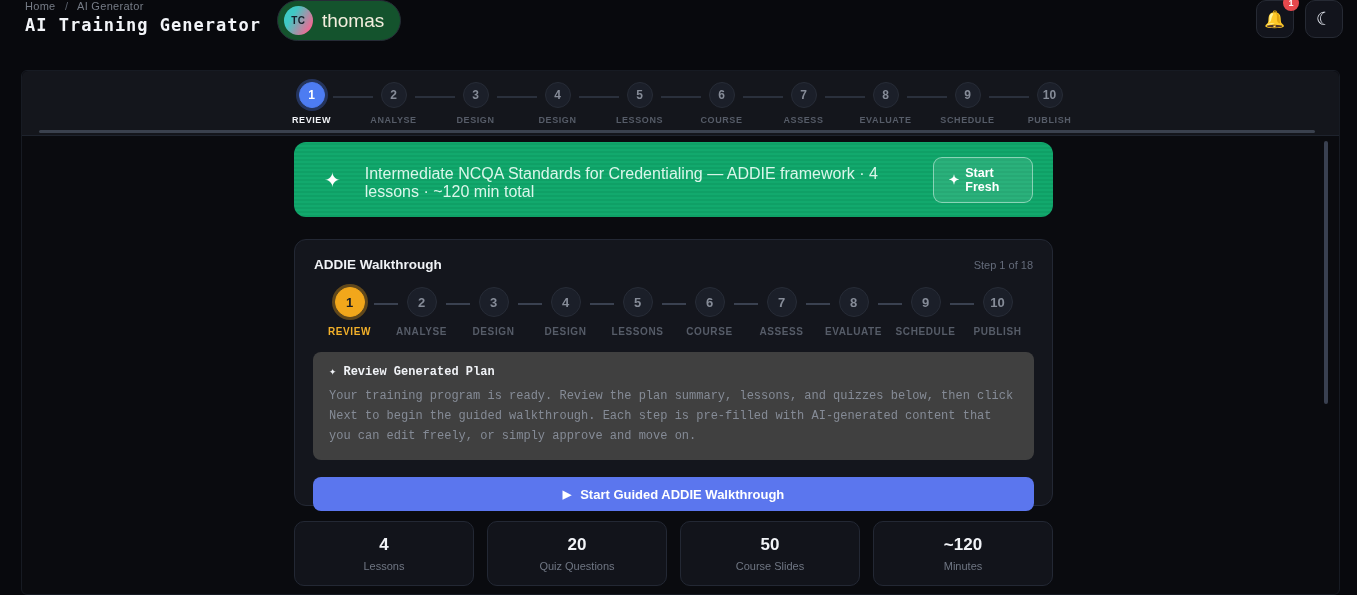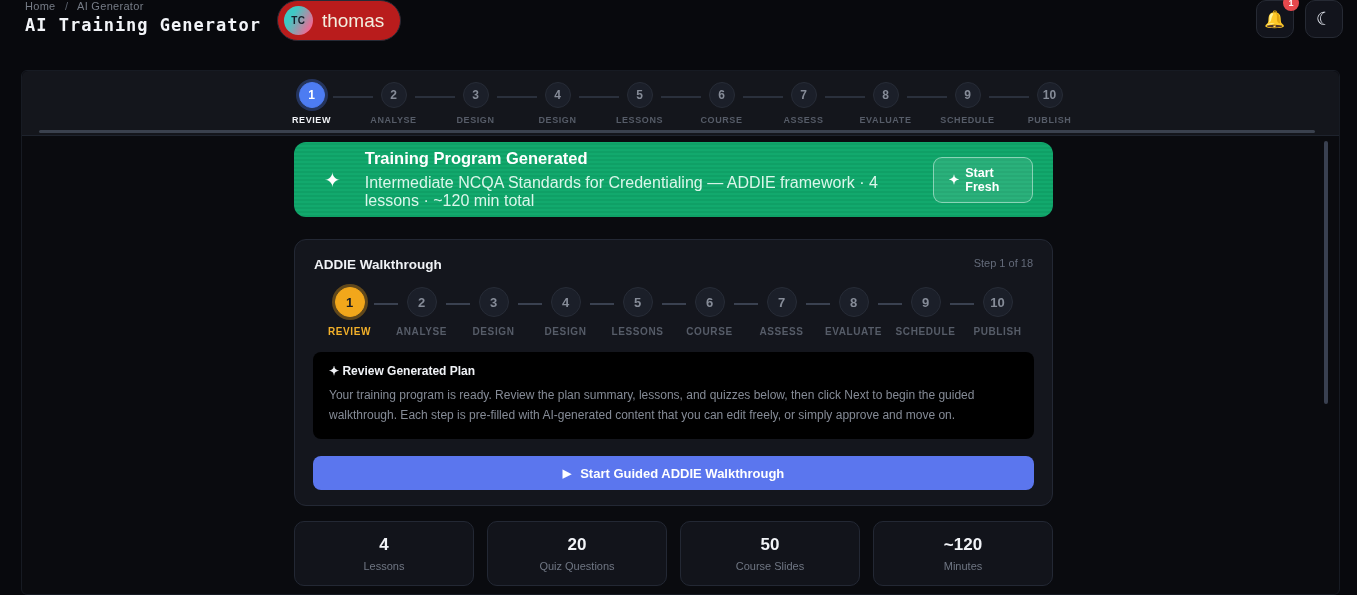--- a/index.html
+++ b/index.html
@@ -6,21 +6,21 @@
   html,body { width:1357px; height:595px; background:#08090d; overflow:hidden;
     font-family:"Liberation Sans", sans-serif; }
 
   
   .header { height:62px; display:flex; align-items:flex-start; padding:0 14px 0 25px; }
   .crumbs { font-size:11px; color:#767c87; letter-spacing:.3px; }
   .crumbs .sep { margin:0 6px; color:#5a606b; }
   .app-title { margin-top:3px; font-family:"DejaVu Sans Mono", monospace;
     font-weight:bold; font-size:17px; color:#f2f4f8; letter-spacing:1px; }
   .user-pill { margin-left:16px; display:flex; align-items:center; gap:9px;
-    background:#b91c1c; border:1px solid #262b36; border-radius:999px;
+    background:#14532d; border:1px solid #262b36; border-radius:999px;
     padding:5px 16px 5px 6px; }
   .avatar { width:29px; height:29px; border-radius:50%;
     background:linear-gradient(120deg,#3fc9c4 30%,#ef6a94 85%);
     display:flex; align-items:center; justify-content:center;
     color:#15202b; font-size:10px; font-weight:bold; letter-spacing:.5px; }
   .user-name { color:#f3eede; font-size:19px; }
   .header-right { margin-left:auto; display:flex; gap:11px; }
   .icon-btn { position:relative; width:38px; height:38px; border-radius:10px;
     background:#12141c; border:1px solid #262a34; display:flex;
     align-items:center; justify-content:center; font-size:17px; cursor:pointer; }
@@ -72,27 +72,27 @@
   .banner-title { color:#fff; font-size:16.5px; font-weight:bold; }
   .banner-sub { margin-top:6px; color:rgba(236,253,245,.92); font-size:16px; }
   .fresh-btn { margin-left:auto; display:flex; align-items:center; gap:6px;
     padding:8px 15px; border-radius:9px; background:rgba(255,255,255,.10);
     border:1px solid rgba(255,255,255,.45); color:#fff; font-size:12.5px;
     font-weight:bold; cursor:pointer; }
 
   
   .card { position:absolute; left:272px; top:168px; width:759px; height:267px;
     background:#14161d; border:1px solid #232834; border-radius:12px; }
-  .card-head { display:flex; justify-content:space-between;
+  .card-head { display:flex; align-items:center; justify-content:space-between;
     padding:17px 19px 0 19px; }
   .card-title { color:#f0f2f6; font-size:13.5px; font-weight:bold; }
   .step-indicator { color:#646b7a; font-size:11px; }
   .card .stepper { margin-top:15px; }
-  .review-panel { margin:15px 18px 0; background:#000000; border-radius:8px;
-    padding:12px 16px 14px; }
+  .review-panel { margin:15px 18px 0; background:#404040; border-radius:8px;
+    padding:12px 16px 14px;font-family:Liberation Mono, monospace; }
   .review-head { color:#f0f2f6; font-size:12px; font-weight:bold; }
   .review-body { margin-top:7px; color:#858b96; font-size:12px;
     line-height:1.68; }
   .cta { margin:17px 18px 0; height:34px; border-radius:8px; background:#5b76ee;
     color:#fff; font-size:13px; font-weight:bold; display:flex; gap:9px;
     align-items:center; justify-content:center; cursor:pointer; }
   .cta .play { font-size:11px; }
 
   
   .stats { position:absolute; left:272px; top:450px; width:759px; display:flex;
@@ -183,21 +183,20 @@
         <div class="dot">10</div>
         <div class="lbl">PUBLISH</div>
       </div>
     </div>
     <div class="hscroll"></div>
   </div>
 
   <div class="banner">
     <span class="spark">✦</span>
     <div class="banner-text">
-      <div class="banner-title">Training Program Generated</div>
       <div class="banner-sub">Intermediate NCQA Standards for Credentialing — ADDIE framework · 4 lessons · ~120 min total</div>
     </div>
     <div class="fresh-btn">
       <span>✦</span>
       <span>Start Fresh</span>
     </div>
   </div>
 
   <div class="card">
     <div class="card-head">

